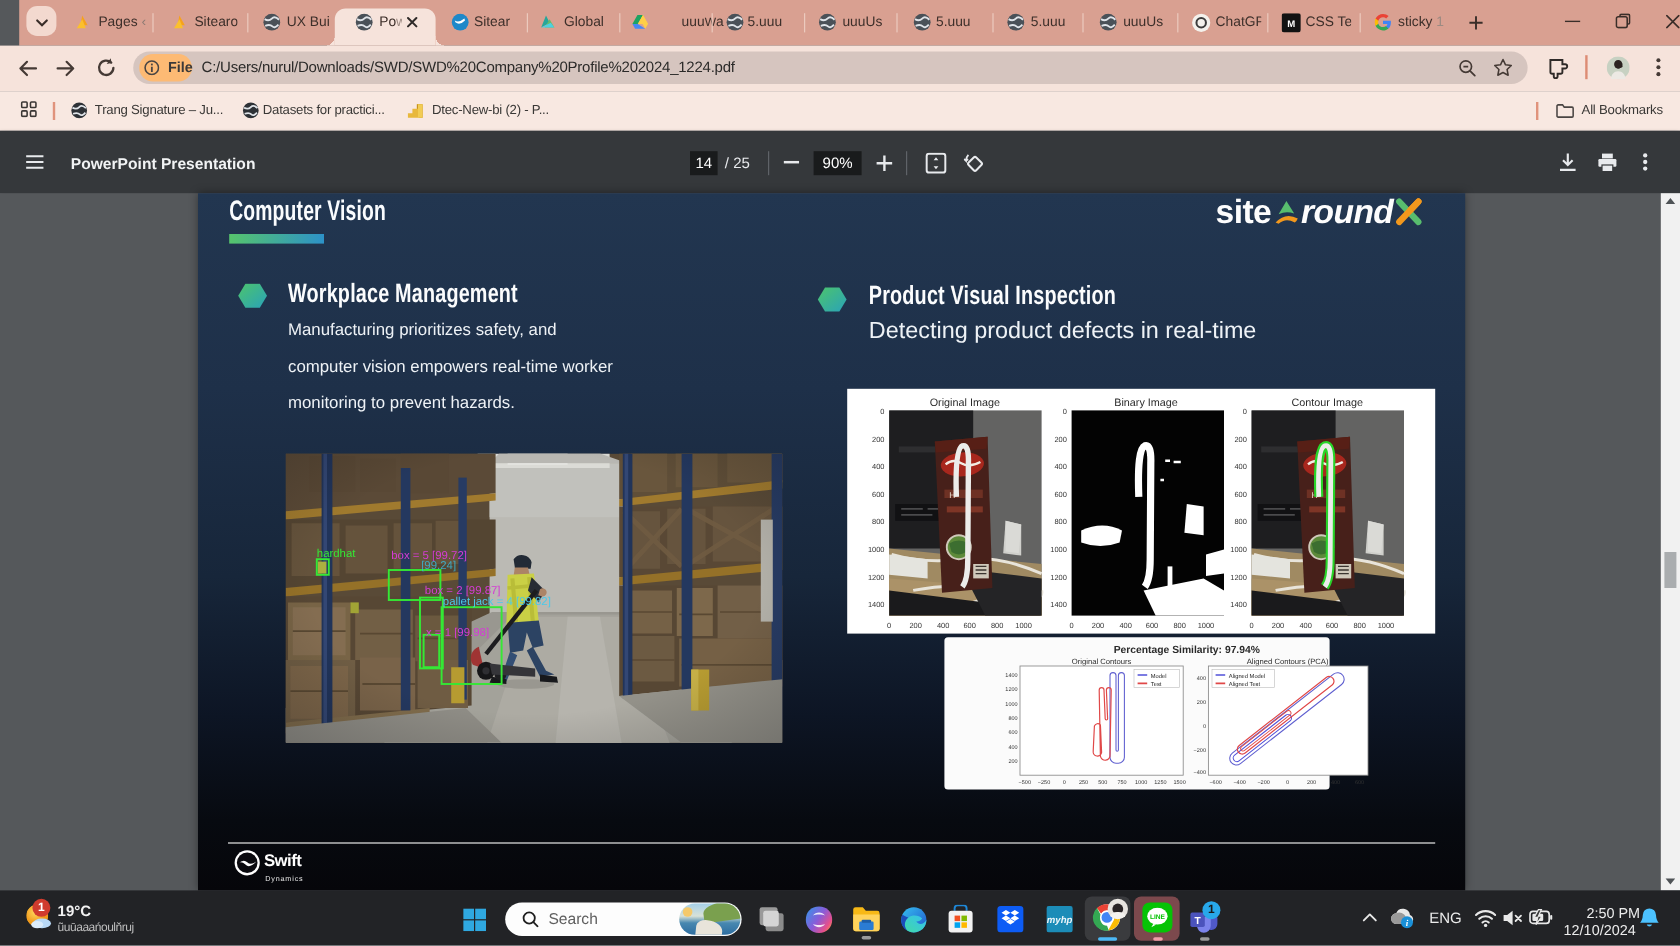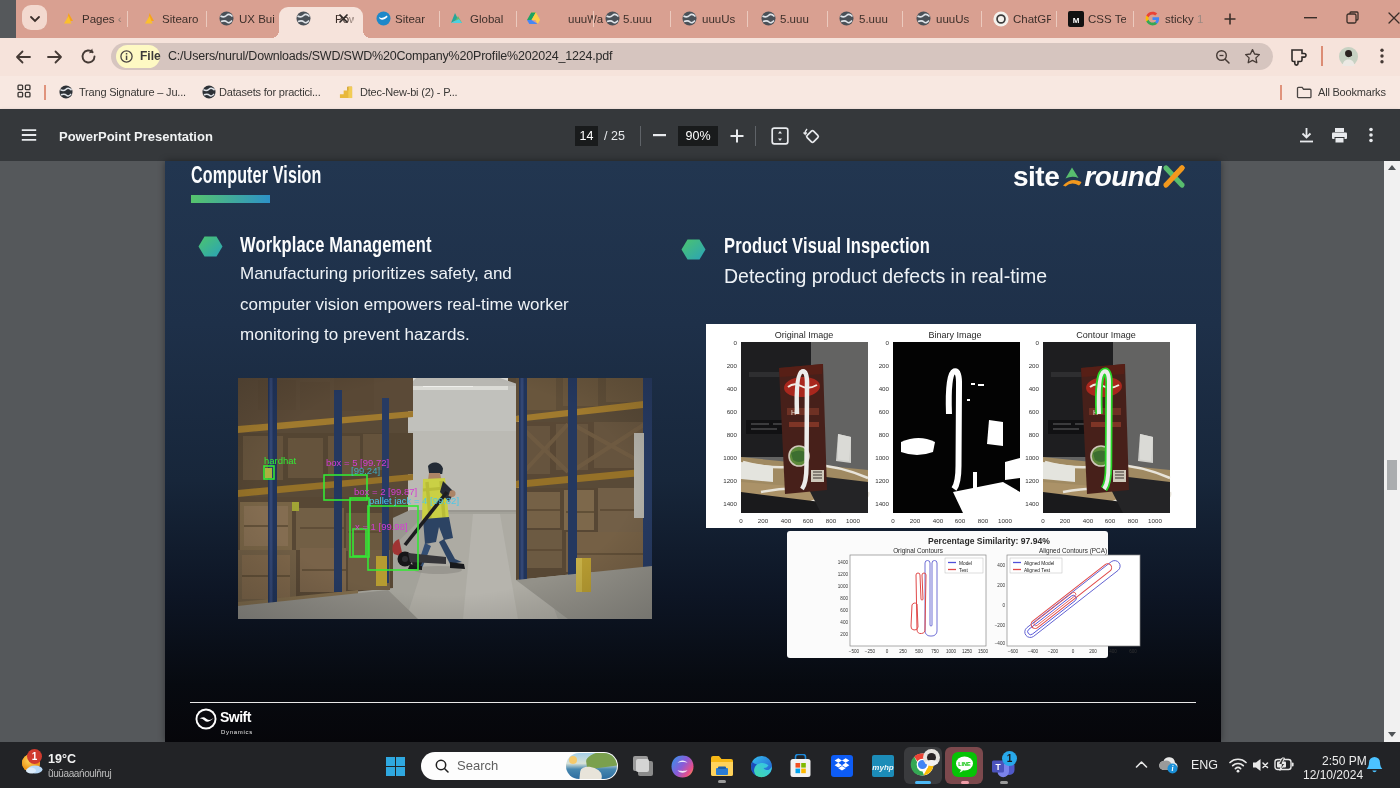--- a/index.html
+++ b/index.html
@@ -8,21 +8,21 @@
   #page { position:relative; width:1400px; height:788px; background:#55585b; }
 
   
   #tabstrip { left:16px; top:0; width:1400px; height:38px; background:#d9a091; }
   .tabtxt { font-size:11.5px; color:#3d2f2a; white-space:nowrap; overflow:hidden; }
   .tabsep { width:1px; height:16px; top:11px; background:#eccabe; }
 
   
   #toolbar { left:0; top:38px; width:1400px; height:38px; background:#f6e3db; }
   #urlbar { left:111px; top:5px; width:1162px; height:27px; background:#d6c5bf; border-radius:14px; }
-  #filechip { left:5px; top:2px; height:23px; width:44px; background:#fef9c3; border-radius:12px; color:#3c3a39; font-size:12px; padding:4px 0 0 24px; font-weight:600;}
+  #filechip { left:5px; top:2px; height:23px; width:44px; background:#fdba74; border-radius:12px; color:#3c3a39; font-size:12px; padding:4px 0 0 24px; font-weight:600;}
   #urltext { left:57px; top:6px; font-size:12.5px; color:#2b2a29; letter-spacing:-0.2px; }
 
   
   #bookmarks { left:0; top:76px; width:1400px; height:33px; background:#f8e8e1; }
   .bktxt { font-size:11px; letter-spacing:-0.2px; color:#3a3836; }
 
   
   #pdfbar { left:0; top:109px; width:1400px; height:52px; background:#35383b; box-shadow:0 2px 4px rgba(0,0,0,.3); }
   .chip { background:#191b1c; color:#fff; font-size:12.5px; text-align:center; }
 
@@ -66,21 +66,21 @@
       </svg>
     <span class="abs tabtxt" style="left:223px;top:13px;width:36px;">UX Buil</span>
 
     <div class="abs" style="left:263px;top:7px;width:84px;height:31px;background:#f6e3db;border-radius:9px 9px 0 0;"></div>
     <div class="abs" style="left:255px;top:30px;width:8px;height:8px;background:radial-gradient(circle at 0 0,transparent 8px,#f6e3db 8px);"></div>
     <div class="abs" style="left:347px;top:30px;width:8px;height:8px;background:radial-gradient(circle at 8px 0,transparent 8px,#f6e3db 8px);"></div>
     <svg class="abs" style="left:280px;top:11px;" width="15" height="15" viewBox="0 0 15 15">
         <circle cx="7.5" cy="7.5" r="7" fill="#4a5158"></circle>
         <path d="M1.5 5 Q5 7 7.5 4.5 T13.5 5.5 M2 10.5 Q6 9 8 11 T13 9.5" stroke="#dfe3e8" stroke-width="1.6" fill="none"></path>
       </svg>
-    <span class="abs tabtxt" style="left:300px;top:13px;width:19px;display:inline-block;overflow:hidden;margin-left:19px;">Po<span style="color:#9c8a82">w</span></span>
+    <span class="abs tabtxt" style="left:300px;top:13px;width:19px;display:inline-block;overflow:hidden;">Po<span style="color:#9c8a82">w</span></span>
     <svg class="abs" style="left:322px;top:13px;" width="11" height="11" viewBox="0 0 11 11">
         <path d="M2 2 L9 9 M9 2 L2 9" stroke="#2f2a28" stroke-width="1.7" stroke-linecap="round"></path>
       </svg>
 
     <svg class="abs" style="left:360px;top:11px;" width="15" height="15" viewBox="0 0 15 15">
         <circle cx="7.5" cy="7.5" r="7" fill="#1e88c9"></circle>
         <path d="M3 6 Q6 8.5 11 4.5 L11.5 6 Q7 10.5 3.5 7.5 Z" fill="#fff"></path>
       </svg>
     <span class="abs tabtxt" style="left:379px;top:13px;width:30px;">Sitearo</span>
     <div class="abs tabsep" style="left:423px;"></div>
@@ -299,21 +299,21 @@
       <svg class="abs hexa" style="left:33px;top:75px;" viewBox="0 0 25 21">
           <defs>
             <linearGradient id="hx" x1="0" y1="0" x2="1" y2="1">
               <stop offset="0" stop-color="#4cc46d"></stop>
               <stop offset="1" stop-color="#2aa3b8"></stop>
             </linearGradient>
           </defs>
           <path d="M6.5 0.5 h12 l6 10 l-6 10 h-12 l-6-10 Z" fill="url(#hx)"></path>
         </svg>
       <span class="abs cond" style="left:75px;top:71px;font-size:22px;font-weight:bold;color:#fbfcfd;transform:scaleX(0.75);">Workplace Management</span>
-      <p class="abs" style="left:75px;top:98px;width:430px;font-size:17px;line-height:30.6px;color:#eef2f6;">Manufacturing prioritizes safety, and<br>computer vision empowers real-time worker<br>monitoring to prevent hazards.</p>
+      <p class="abs" style="left:75px;top:98px;width:430px;font-size:14px;line-height:30.6px;color:#eef2f6;">Manufacturing prioritizes safety, and<br>computer vision empowers real-time worker<br>monitoring to prevent hazards.</p>
       <div class="abs" id="warehouse" style="left:73px;top:217px;width:414px;height:241px;">
       <svg width="414" height="241" viewBox="0 0 414 241">
 
         <rect x="0" y="0" width="414" height="241" fill="#5c4c38"></rect>
 
         <rect x="170" y="8" width="115" height="130" fill="#c5c4bf"></rect>
         <rect x="170" y="8" width="115" height="45" fill="#ccccc7"></rect>
         <rect x="160" y="0" width="110" height="12" fill="#e8e8e4"></rect>
         <rect x="185" y="0" width="50" height="9" fill="#fdfdfb"></rect>
         <path d="M170 8 L178 0 L262 0 L285 8 Z" fill="#c2c1bd"></path>

